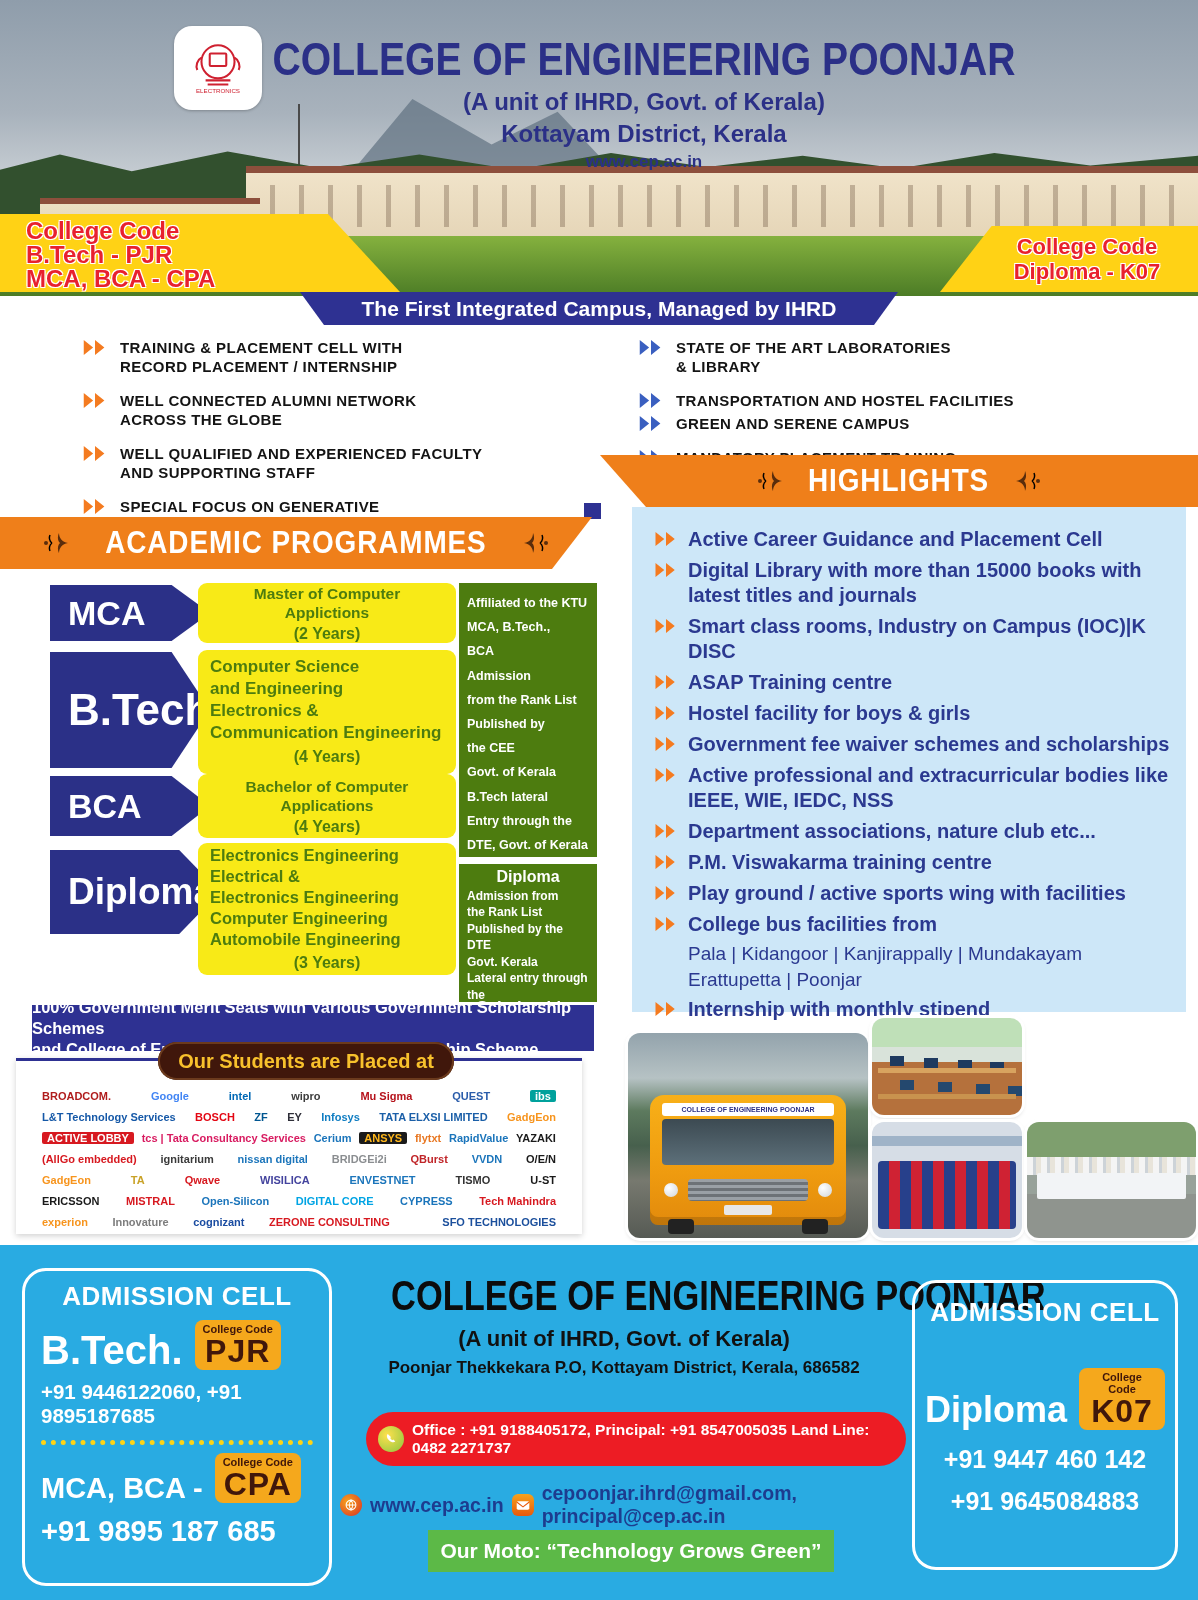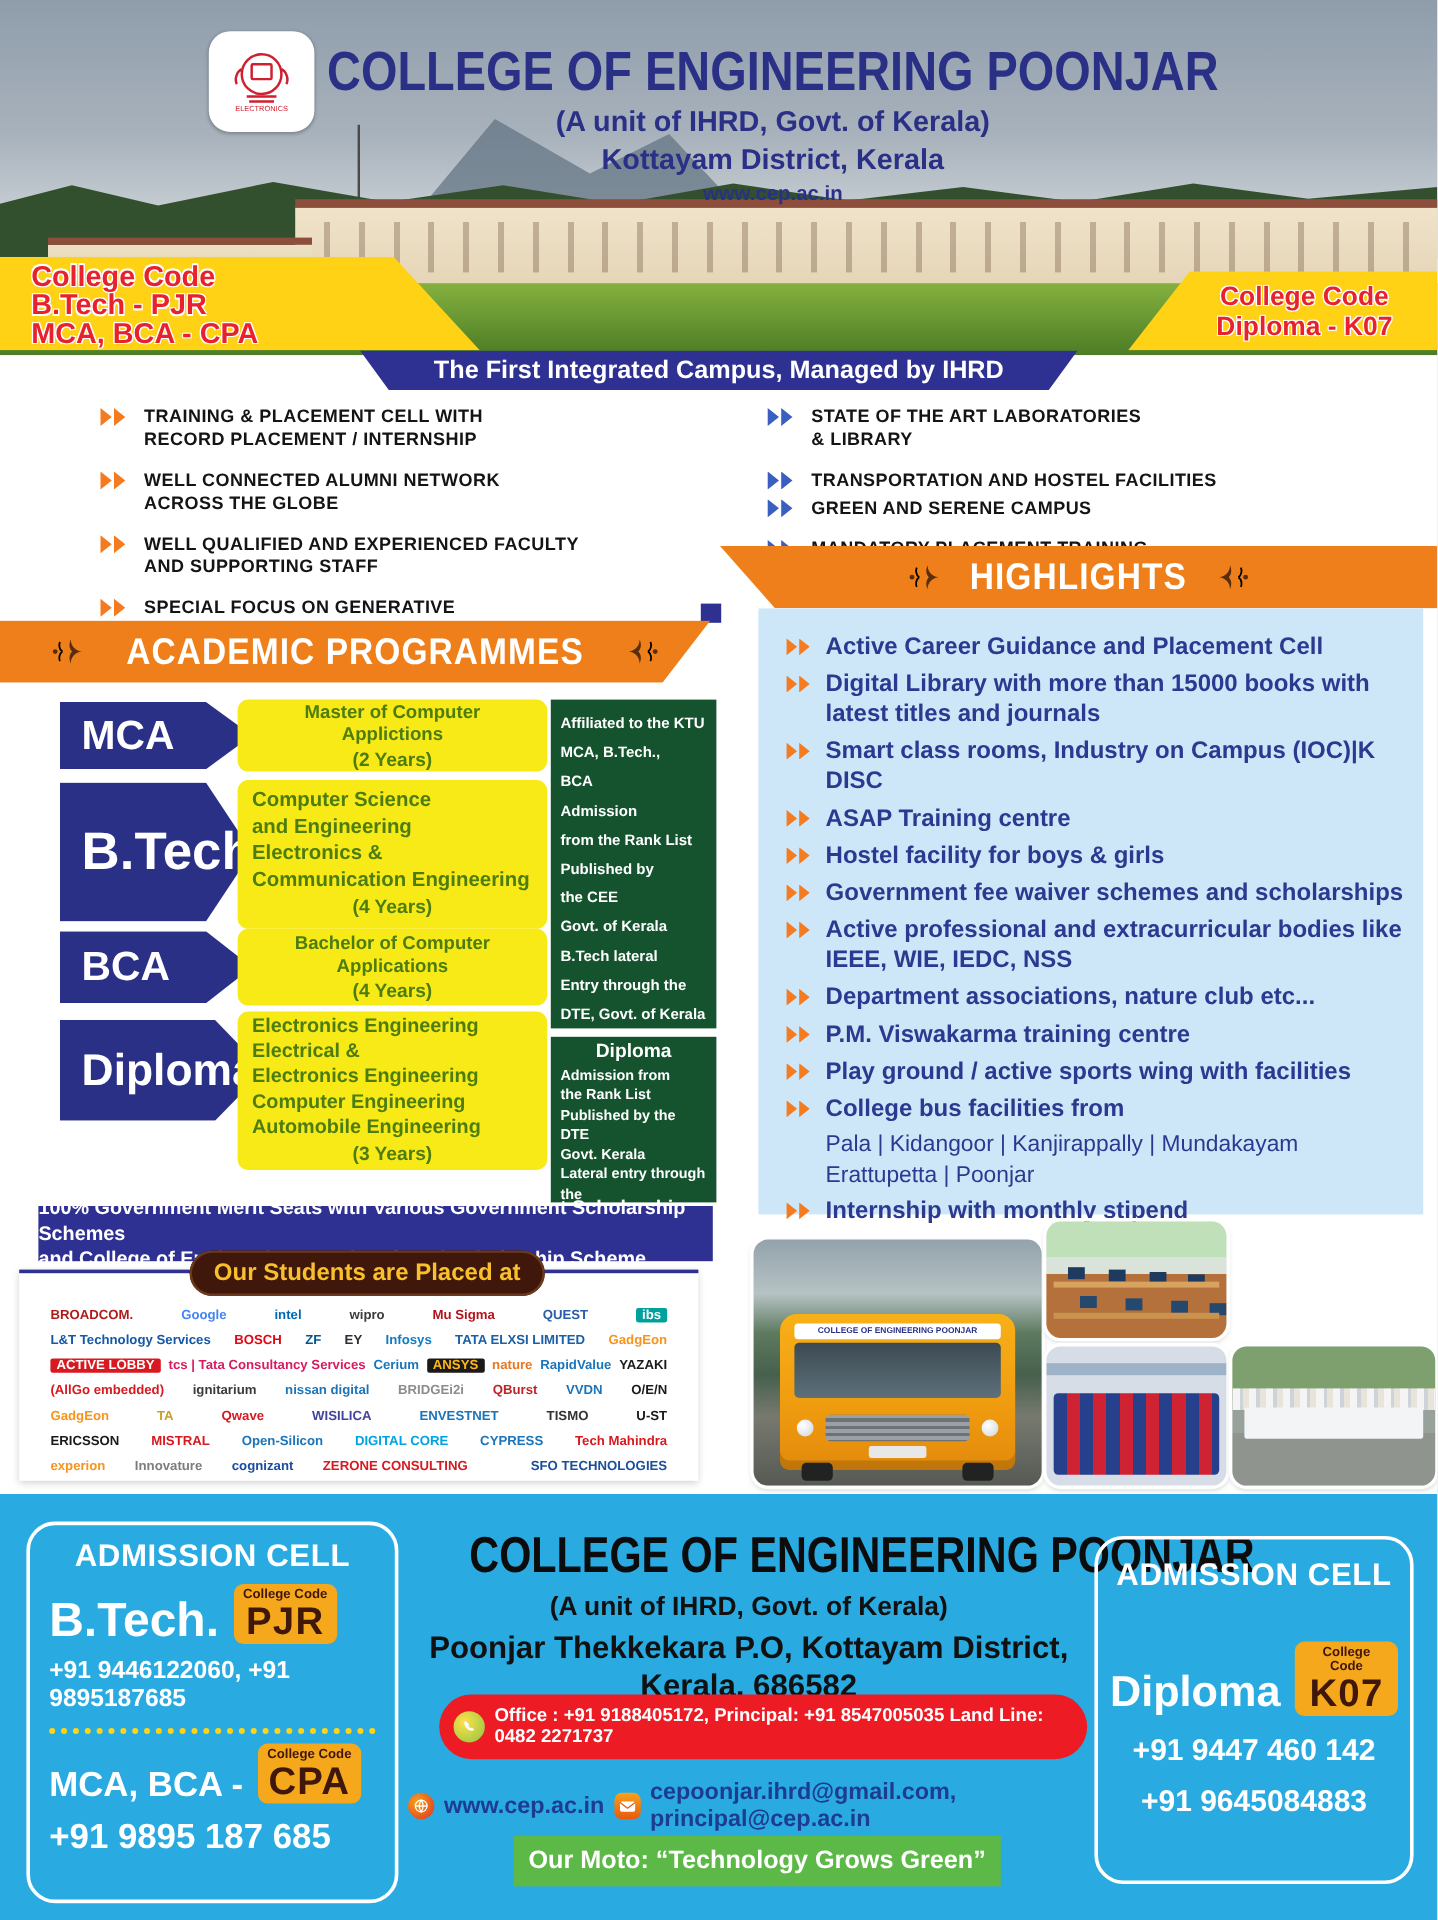--- a/index.html
+++ b/index.html
@@ -83,21 +83,21 @@
 
   .ybox{position:absolute;left:198px;width:258px;background:#f8ea17;border-radius:9px;color:#4d7c0f;font-weight:bold;
         display:flex;flex-direction:column;justify-content:center;padding:6px 12px;}
   #box-mca{top:583px;height:60px;text-align:center;font-size:15.5px;line-height:19px;}
   #box-btech{top:650px;height:124px;font-size:17px;line-height:22px;}
   #box-bca{top:774px;height:64px;text-align:center;font-size:15.5px;line-height:19px;}
   #box-dip{top:843px;height:132px;font-size:16.5px;line-height:21px;}
   .ylines{white-space:pre-line;}
   .dur{text-align:center;font-size:16px;margin-top:2px;}
 
-  .rbox{position:absolute;left:459px;width:138px;background:#14532d;color:#fff;font-weight:bold;}
+  .rbox{position:absolute;left:459px;width:138px;background:#4d7c0f;color:#fff;font-weight:bold;}
   #ktu{top:583px;height:274px;padding:8px 8px;font-size:12.5px;line-height:24.2px;white-space:pre-line;}
   #dipbox{top:864px;height:138px;padding:5px 8px;font-size:12px;line-height:16.5px;}
   #dipbox .rhead{text-align:center;font-size:16px;margin-bottom:2px;}
   #dipbox .rbody{white-space:pre-line;}
 
   .merit{position:absolute;top:1005px;left:32px;width:562px;height:46px;background:#2e3192;color:#fff;font-weight:bold;
          font-size:16.5px;line-height:21px;display:flex;align-items:center;justify-content:center;text-align:left;white-space:pre-line;}
 
   
   .placed{position:absolute;top:1058px;left:16px;width:566px;height:176px;background:#fff;border-top:3px solid #2e3192;
@@ -166,21 +166,21 @@
   .dots{border-top:5px dotted #ffd415;margin:12px 0 8px;}
   #pl .p2{font-size:29px;line-height:30px;}
   #pl .last{font-size:29px;margin-top:12px;}
   #pr .adm-row{justify-content:center;margin-top:40px;}
   #pr .adm-big{font-size:36px;}
   #pr .adm-phones{font-size:25px;line-height:42px;text-align:center;margin-top:8px;}
 
   .c-title{position:absolute;top:1272px;left:340px;width:568px;text-align:center;color:#0c0c0c;font-weight:bold;
            font-size:42px;white-space:nowrap;transform:scaleX(.82);transform-origin:center;}
   .c-sub{position:absolute;top:1326px;left:340px;width:568px;text-align:center;font-weight:bold;font-size:22px;color:#111;}
-  .c-addr{position:absolute;top:1358px;left:326px;width:596px;text-align:center;font-weight:bold;font-size:26px;color:#111;}
+  .c-addr{position:absolute;top:1358px;left:326px;width:596px;text-align:center;font-weight:bold;font-size:17px;color:#111;}
   .c-pill{position:absolute;top:1412px;left:366px;width:540px;height:54px;background:#ed1c24;border-radius:27px;
           display:flex;align-items:center;justify-content:center;gap:8px;color:#fff;font-weight:bold;font-size:15.5px;padding:0 12px;}
   .icon-circle{width:26px;height:26px;border-radius:50%;display:flex;align-items:center;justify-content:center;flex:none;}
   .ph{background:radial-gradient(circle at 35% 35%,#ffe04d,#8bc53f);}
   .gl{background:radial-gradient(circle at 35% 35%,#f6a21c,#d93025);width:22px;height:22px;}
   .en{background:linear-gradient(#f6a21c,#e8590c);border-radius:6px;width:22px;height:22px;}
   .c-web{position:absolute;top:1482px;left:340px;width:568px;display:flex;align-items:center;justify-content:center;gap:8px;
          color:#1d3c8f;font-weight:bold;font-size:19.5px;}
   .c-moto{position:absolute;top:1530px;left:428px;width:406px;height:42px;background:#5cb947;color:#fff;font-weight:bold;
           font-size:21px;display:flex;align-items:center;justify-content:center;}
@@ -477,21 +477,21 @@
       <span class="logo" style="color: rgb(46, 46, 56);">EY</span>
       <span class="logo" style="color: rgb(15, 125, 194);">Infosys</span>
       <span class="logo" style="color: rgb(27, 95, 168);">TATA ELXSI LIMITED</span>
       <span class="logo" style="color: rgb(247, 148, 29);">GadgEon</span>
     </div>
     <div class="lrow">
       <span class="logo boxed" style="color: rgb(255, 255, 255); background: rgb(215, 25, 32);">ACTIVE LOBBY</span>
       <span class="logo" style="color: rgb(216, 27, 96);">tcs | Tata Consultancy Services</span>
       <span class="logo" style="color: rgb(27, 117, 187);">Cerium</span>
       <span class="logo boxed" style="color: rgb(255, 183, 27); background: rgb(26, 26, 26);">ANSYS</span>
-      <span class="logo" style="color: rgb(232, 119, 34);">nature</span>
+      <span class="logo" style="color: rgb(232, 119, 34);">flytxt</span>
       <span class="logo" style="color: rgb(27, 117, 187);">RapidValue</span>
       <span class="logo" style="color: rgb(26, 26, 26);">YAZAKI</span>
     </div>
     <div class="lrow">
       <span class="logo" style="color: rgb(215, 25, 32);">(AllGo embedded)</span>
       <span class="logo" style="color: rgb(58, 58, 58);">ignitarium</span>
       <span class="logo" style="color: rgb(27, 117, 187);">nissan digital</span>
       <span class="logo" style="color: rgb(138, 141, 144);">BRIDGEi2i</span>
       <span class="logo" style="color: rgb(192, 36, 40);">QBurst</span>
       <span class="logo" style="color: rgb(27, 117, 187);">VVDN</span>

